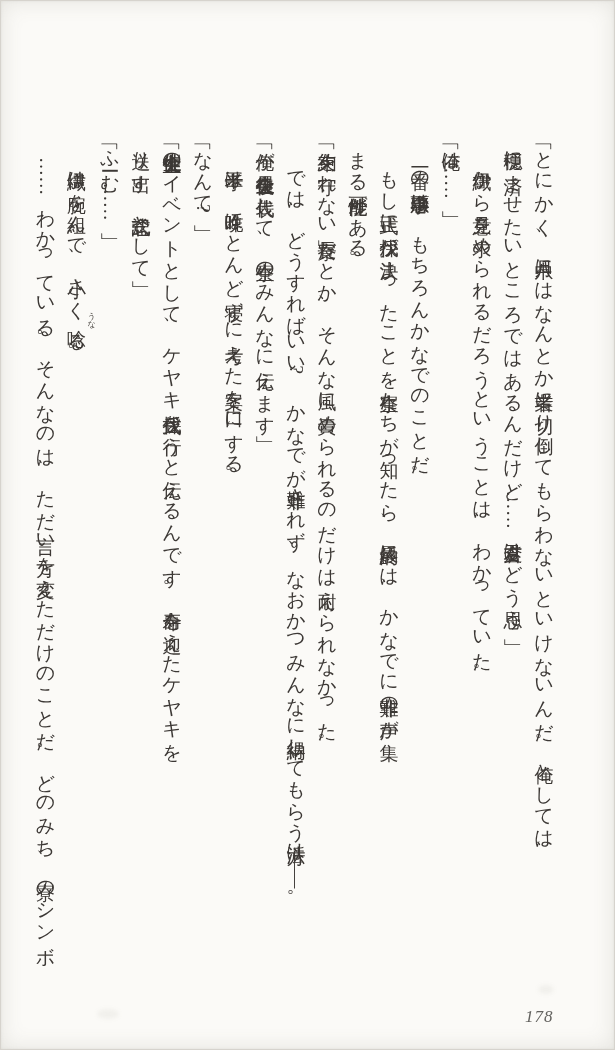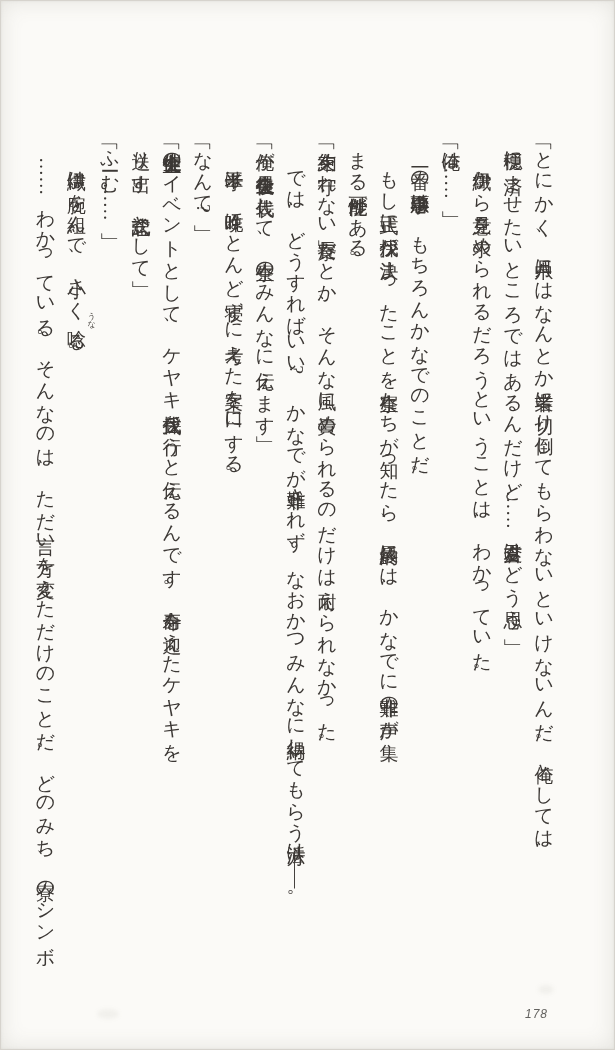--- a/index.html
+++ b/index.html
@@ -37,23 +37,23 @@
   ruby{ruby-align:center;}
   rt{
     font-size:8px;
     letter-spacing:0;
     color:#4a4642;
   }
   .page-number{
     position:absolute;
     left:524px;
     top:1006px;
-    font-family:Liberation Sans, sans-serif;
+    font-family:Liberation Serif, serif;
     font-style:italic;
-    font-size:12px;
+    font-size:17px;
     color:#63625f;
     letter-spacing:1px;
   }
   
   .smudge{
     position:absolute;border-radius:50%;
     background:rgba(120,115,105,0.07);
     filter:blur(2px);
   }
   .smudge.s1{left:96px;top:1008px;width:22px;height:10px;}

